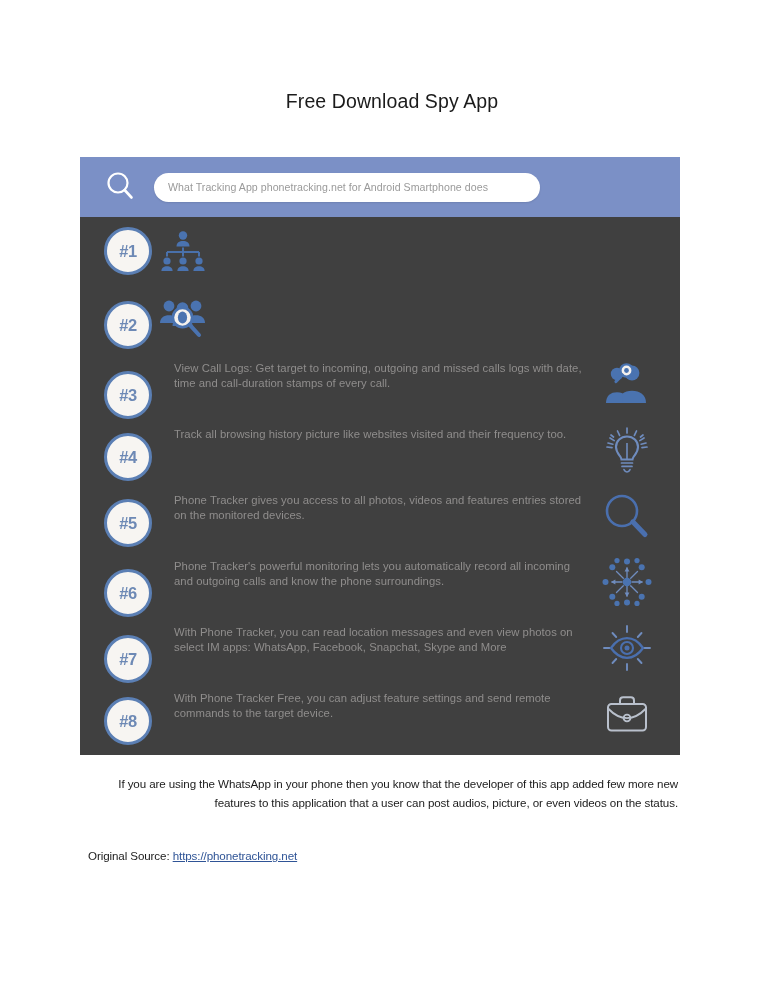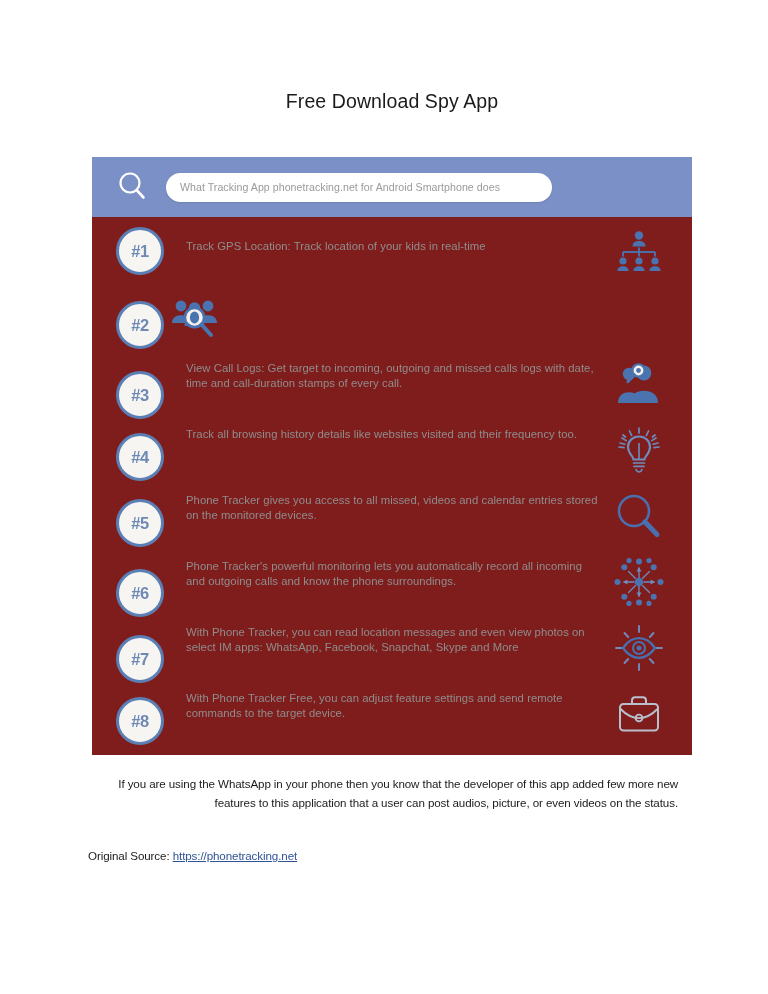--- a/index.html
+++ b/index.html
@@ -32,25 +32,25 @@
     color: #1b1b1b;
     letter-spacing: 0.1px;
     font-weight: 400;
     white-space: nowrap;
     padding-left: 8px;
   }
 
   
   .infographic {
     position: absolute;
-    left: 92px;
+    left: 80px;
     top: 157px;
     width: 600px;
     height: 598px;
-    background: #7f1d1d;
+    background: #404040;
     overflow: hidden;
   }
   .ig-header {
     height: 60px;
     background: #7b90c6;
     display: flex;
     align-items: center;
     padding: 0 0 0 24px;
     box-sizing: border-box;
   }
@@ -181,21 +181,20 @@
       </span>
       <div class="ig-search-box">
         <span class="ig-search-text">What Tracking App phonetracking.net for Android Smartphone does</span>
       </div>
     </div>
 
     <div class="ig-body">
 
       <div class="feature-row row-a">
         <div class="badge">#1</div>
-        <div class="feature-text">Track GPS Location: Track location of your kids in real-time</div>
         <div class="feature-icon">
           <svg width="50" height="44" viewBox="0 0 50 44">
             <g fill="#4a73b0">
               <circle cx="25" cy="5.5" r="4.2"></circle>
               <path d="M18.5 16.5c0-3.6 2.9-5.4 6.5-5.4s6.5 1.8 6.5 5.4z"></path>
             </g>
             <g stroke="#4a73b0" stroke-width="1.9" fill="none">
               <line x1="25" y1="17.5" x2="25" y2="22"></line>
               <line x1="9" y1="22" x2="41" y2="22"></line>
               <line x1="9" y1="22" x2="9" y2="26.5"></line>
@@ -246,21 +245,21 @@
             </g>
             <circle cx="24.5" cy="9.5" r="6.1" fill="#f4f1ed" stroke="#4a73b0" stroke-width="2.4"></circle>
             <circle cx="24.5" cy="9.5" r="2.4" fill="#4a73b0"></circle>
             <line x1="20.2" y1="14" x2="14" y2="20.5" stroke="#4a73b0" stroke-width="3.2" stroke-linecap="round"></line>
           </svg>
         </div>
       </div>
 
       <div class="feature-row row-b">
         <div class="badge">#4</div>
-        <div class="feature-text">Track all browsing history details like websites visited and their frequency too.</div>
+        <div class="feature-text">Track all browsing history picture like websites visited and their frequency too.</div>
         <div class="feature-icon">
           <svg width="52" height="48" viewBox="0 0 52 48">
             <g stroke="#6f8cbe" stroke-width="1.7" stroke-linecap="round" fill="none">
               <line x1="26" y1="2" x2="26" y2="7"></line>
               <line x1="16.5" y1="5" x2="18.6" y2="9.4"></line>
               <line x1="35.5" y1="5" x2="33.4" y2="9.4"></line>
               <line x1="9" y1="12" x2="13.2" y2="14.6"></line>
               <line x1="43" y1="12" x2="38.8" y2="14.6"></line>
               <line x1="6" y1="21" x2="11" y2="21.6"></line>
               <line x1="46" y1="21" x2="41" y2="21.6"></line>
@@ -275,21 +274,21 @@
               <line x1="20.5" y1="37" x2="31.5" y2="37"></line>
               <line x1="21" y1="40.4" x2="31" y2="40.4"></line>
               <path d="M23 43.6c.8 1.6 2 2.4 3 2.4s2.2-.8 3-2.4"></path>
             </g>
           </svg>
         </div>
       </div>
 
       <div class="feature-row row-b">
         <div class="badge">#5</div>
-        <div class="feature-text">Phone Tracker gives you access to all missed, videos and calendar entries stored on the monitored devices.</div>
+        <div class="feature-text">Phone Tracker gives you access to all photos, videos and features entries stored on the monitored devices.</div>
         <div class="feature-icon">
           <svg width="50" height="46" viewBox="0 0 50 46">
             <circle cx="20" cy="18" r="15" fill="none" stroke="#4a6fae" stroke-width="2.6"></circle>
             <line x1="30.8" y1="28.8" x2="43" y2="41.5" stroke="#4a6fae" stroke-width="5" stroke-linecap="round"></line>
           </svg>
         </div>
       </div>
 
       <div class="feature-row row-c">
         <div class="badge">#6</div>

